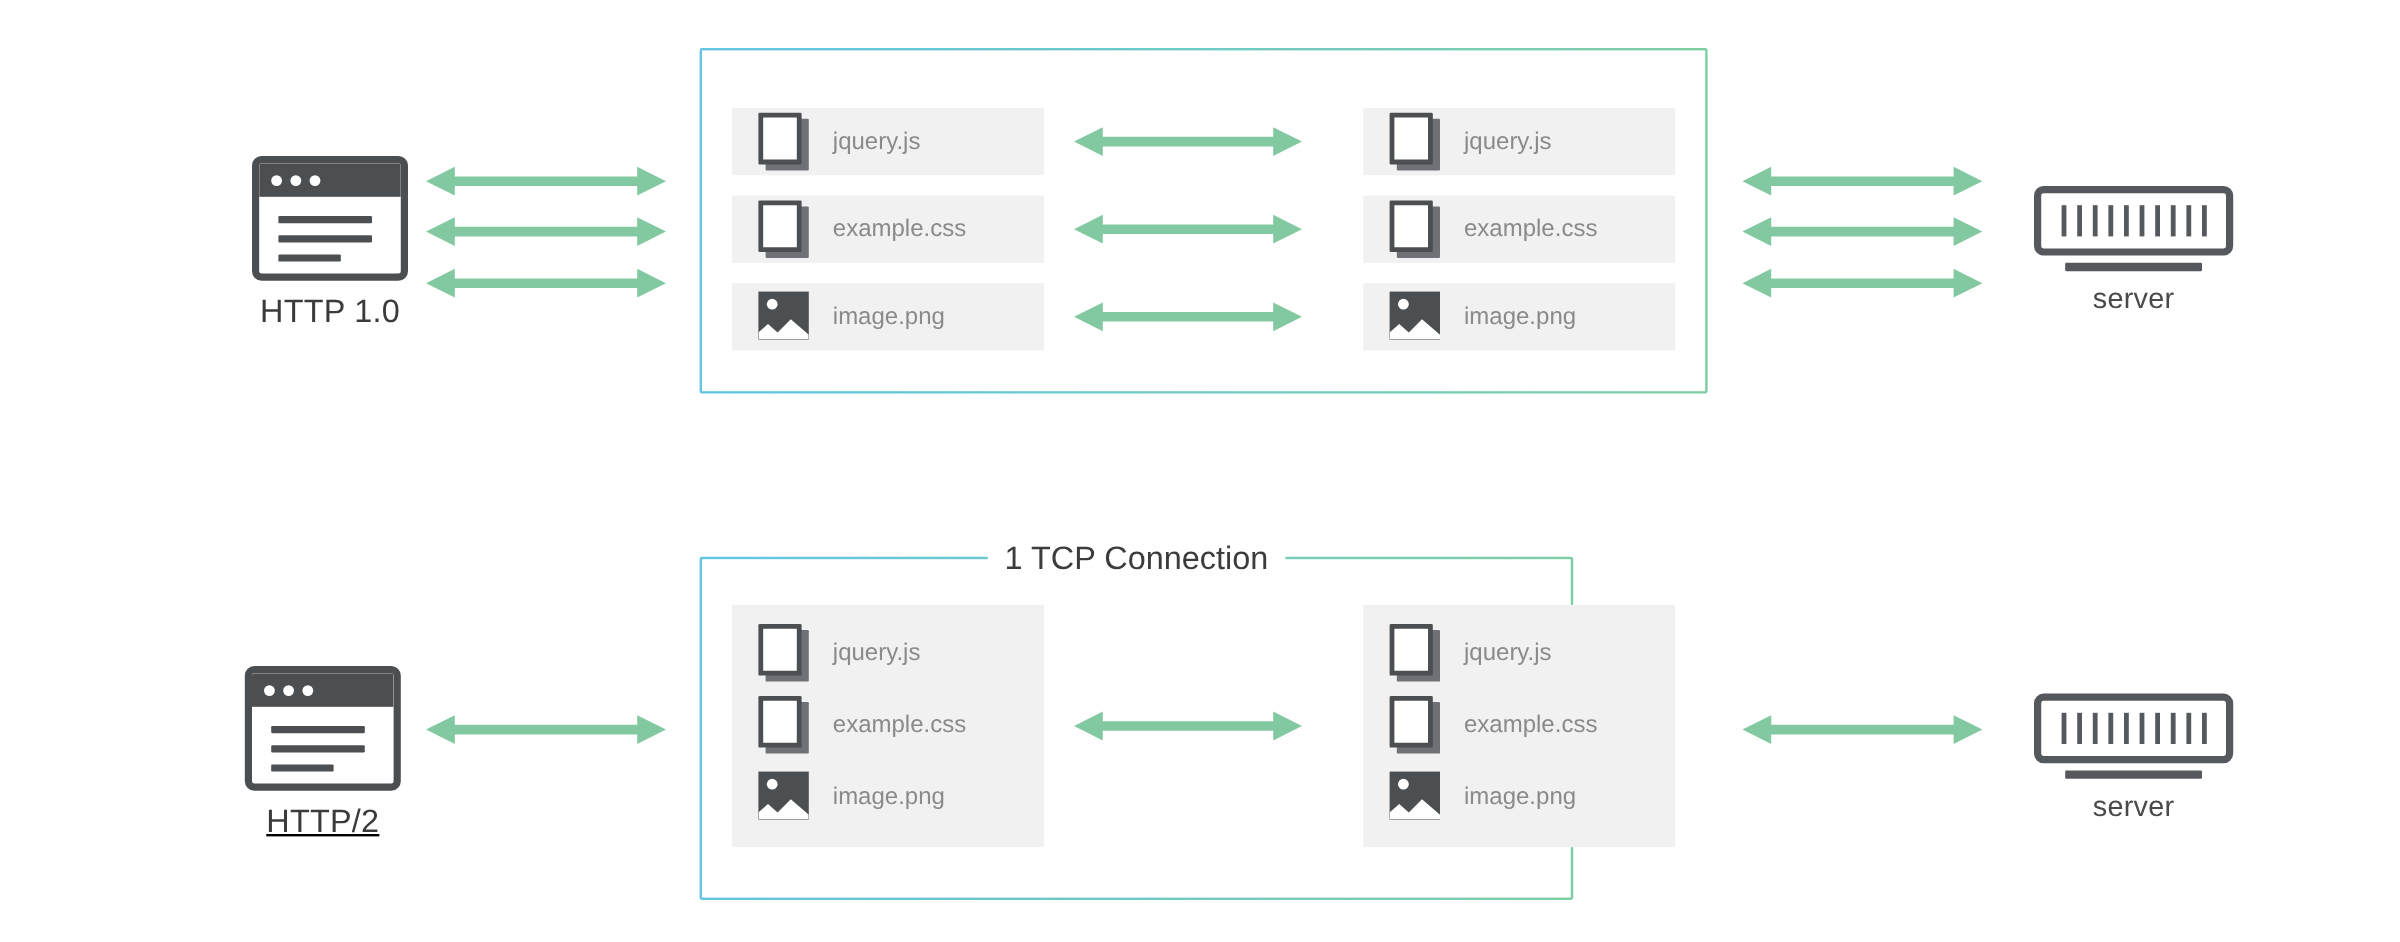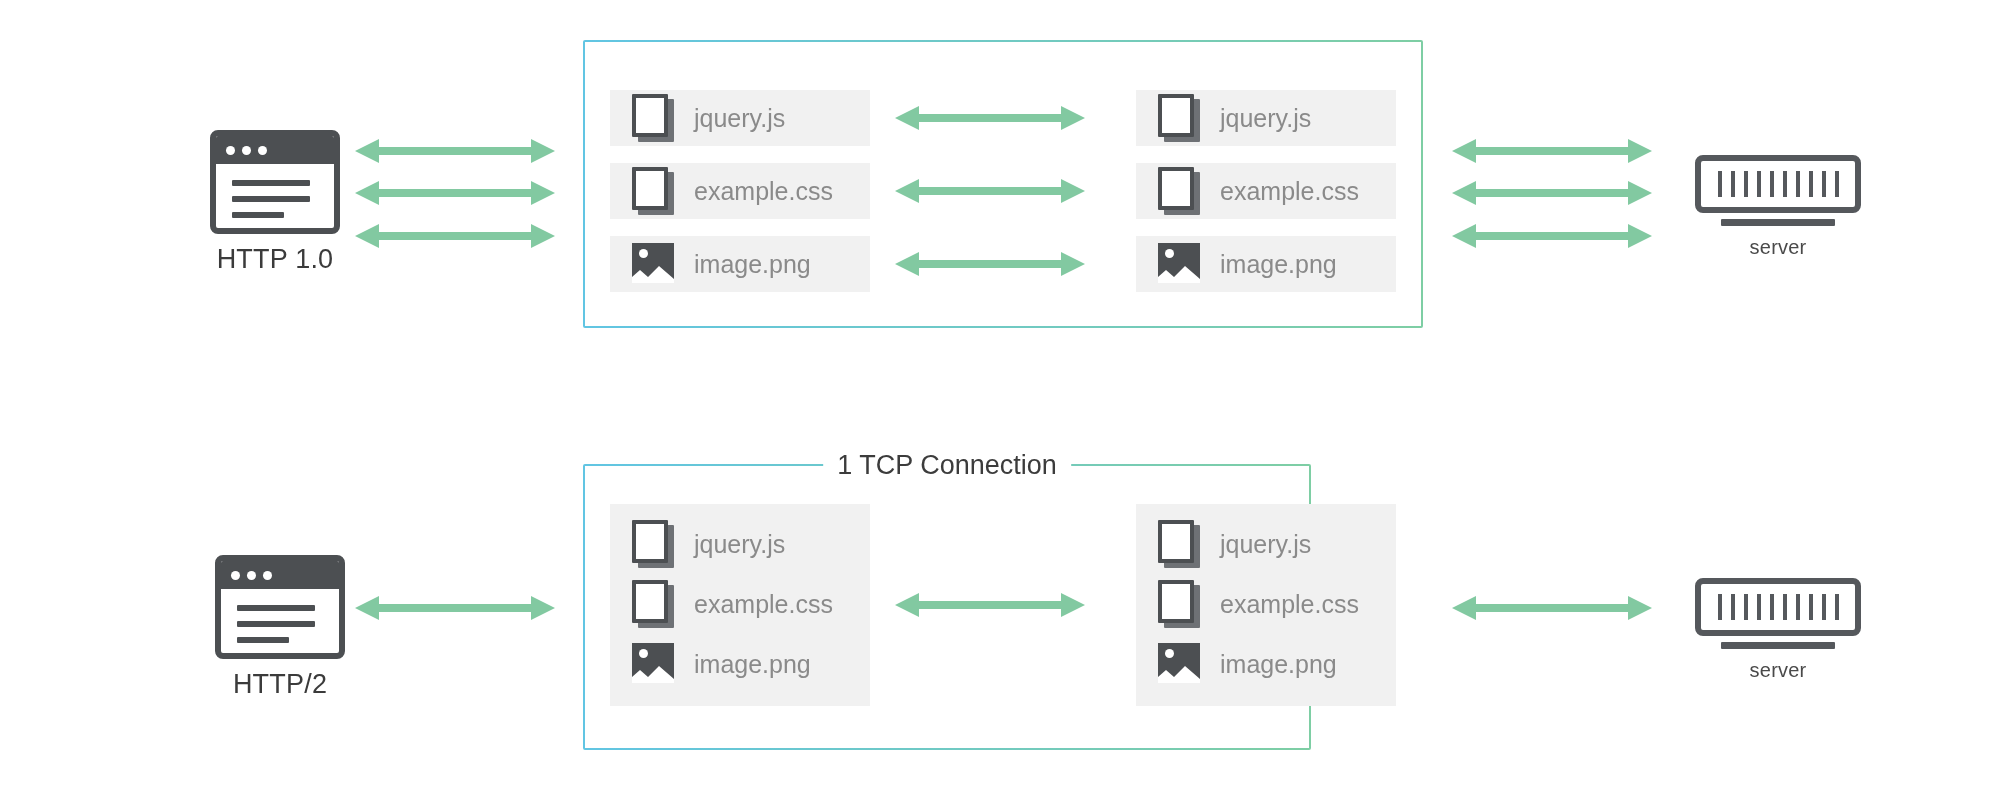--- a/index.html
+++ b/index.html
@@ -28,21 +28,21 @@
     text-align: center;
   }
   .endpoint-label {
     margin-top: 10px;
     font-size: 27px;
     color: #3b3b3b;
     letter-spacing: 0.2px;
     white-space: nowrap;
   }
   .endpoint-label.light {
-    font-size: 20px;
+    font-size: 24px;
     color: #4a4a4a;
   }
 
   
   .browser {
     width: 130px;
     height: 104px;
     border: 6px solid #4c4f52;
     border-radius: 8px;
     box-sizing: border-box;
@@ -144,21 +144,21 @@
     display: flex;
     align-items: center;
     box-sizing: border-box;
   }
   .file-row {
     display: flex;
     align-items: center;
     gap: 18px;
   }
   .file-name {
-    font-size: 25px;
+    font-size: 20px;
     color: #8a8a8a;
     white-space: nowrap;
   }
 
   
   .doc-icon {
     position: relative;
     width: 44px;
     height: 48px;
     flex: 0 0 auto;
@@ -380,21 +380,21 @@
         <span class="server-bar"></span>
           <span class="server-bar"></span>
         <span class="server-bar"></span>
           <span class="server-bar"></span>
       </div>
       <div class="server-base"></div>
     </div>
     <div class="endpoint-label light">server</div>
   </div>
 
-  <div class="endpoint" style="left:190px; top:555px; width:180px;">
+  <div class="endpoint" style="left:179px; top:555px; width:180px;text-decoration:underline;">
     <div class="browser">
       <div class="browser-bar">
         <span class="browser-dot"></span>
         <span class="browser-dot"></span>
         <span class="browser-dot"></span>
       </div>
       <div class="browser-body">
         <div class="browser-line l1"></div>
         <div class="browser-line l2"></div>
         <div class="browser-line l3"></div>

